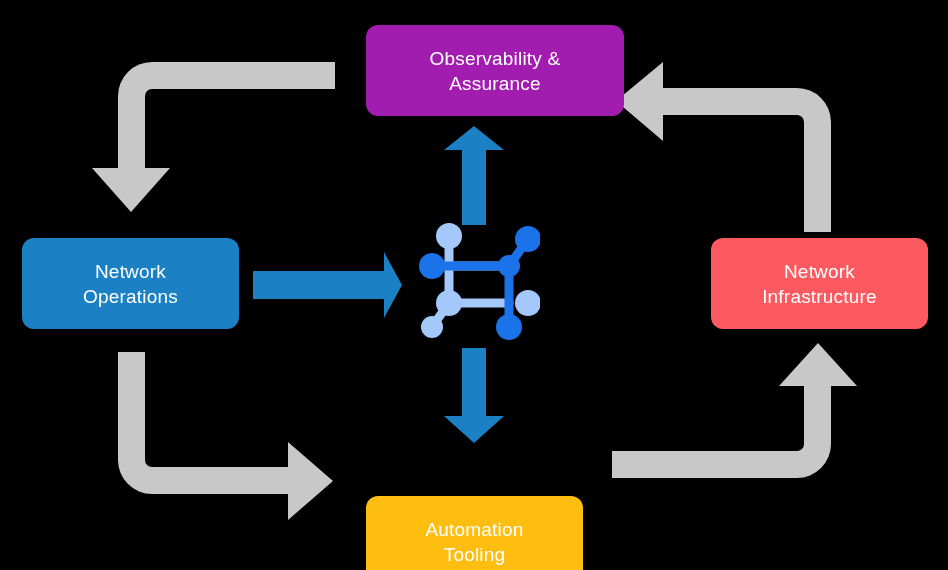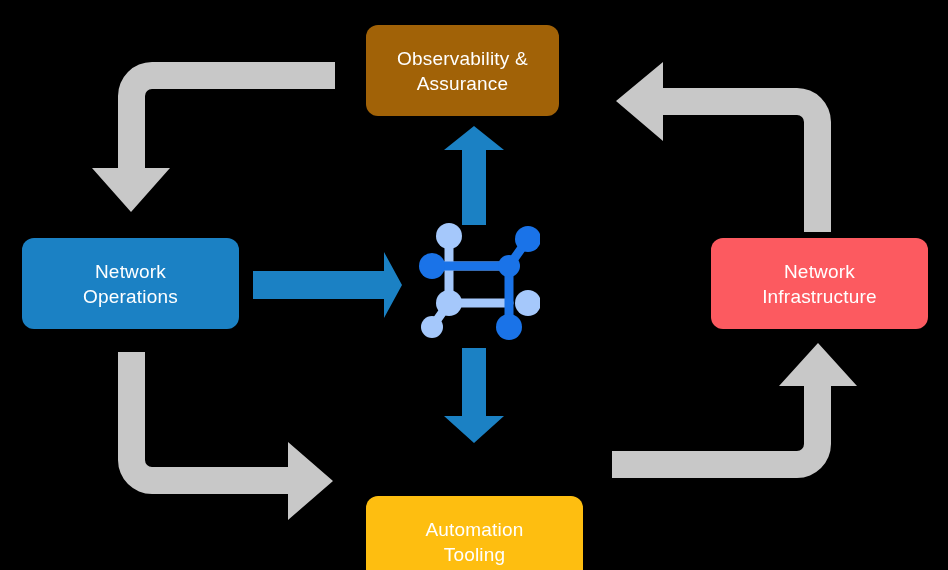--- a/index.html
+++ b/index.html
@@ -29,22 +29,22 @@
     color: #ffffff;
     font-size: 19px;
     line-height: 25px;
     font-weight: 400;
     letter-spacing: 0.2px;
     box-sizing: border-box;
     padding: 4px 10px;
     white-space: pre-line;
   }
   #box-observability {
-    left: 366px;  top: 25px;  width: 193px; height: 91px;
-    background: #a16207;
+    left: 366px;  top: 25px;  width: 258px; height: 91px;
+    background: #a21caf;
   }
   #box-network-operations {
     left: 22px;   top: 238px; width: 217px; height: 91px;
     background: #1b81c4;
   }
   #box-network-infrastructure {
     left: 711px;  top: 238px; width: 217px; height: 91px;
     background: #fc5a60;
   }
   #box-automation-tooling {

